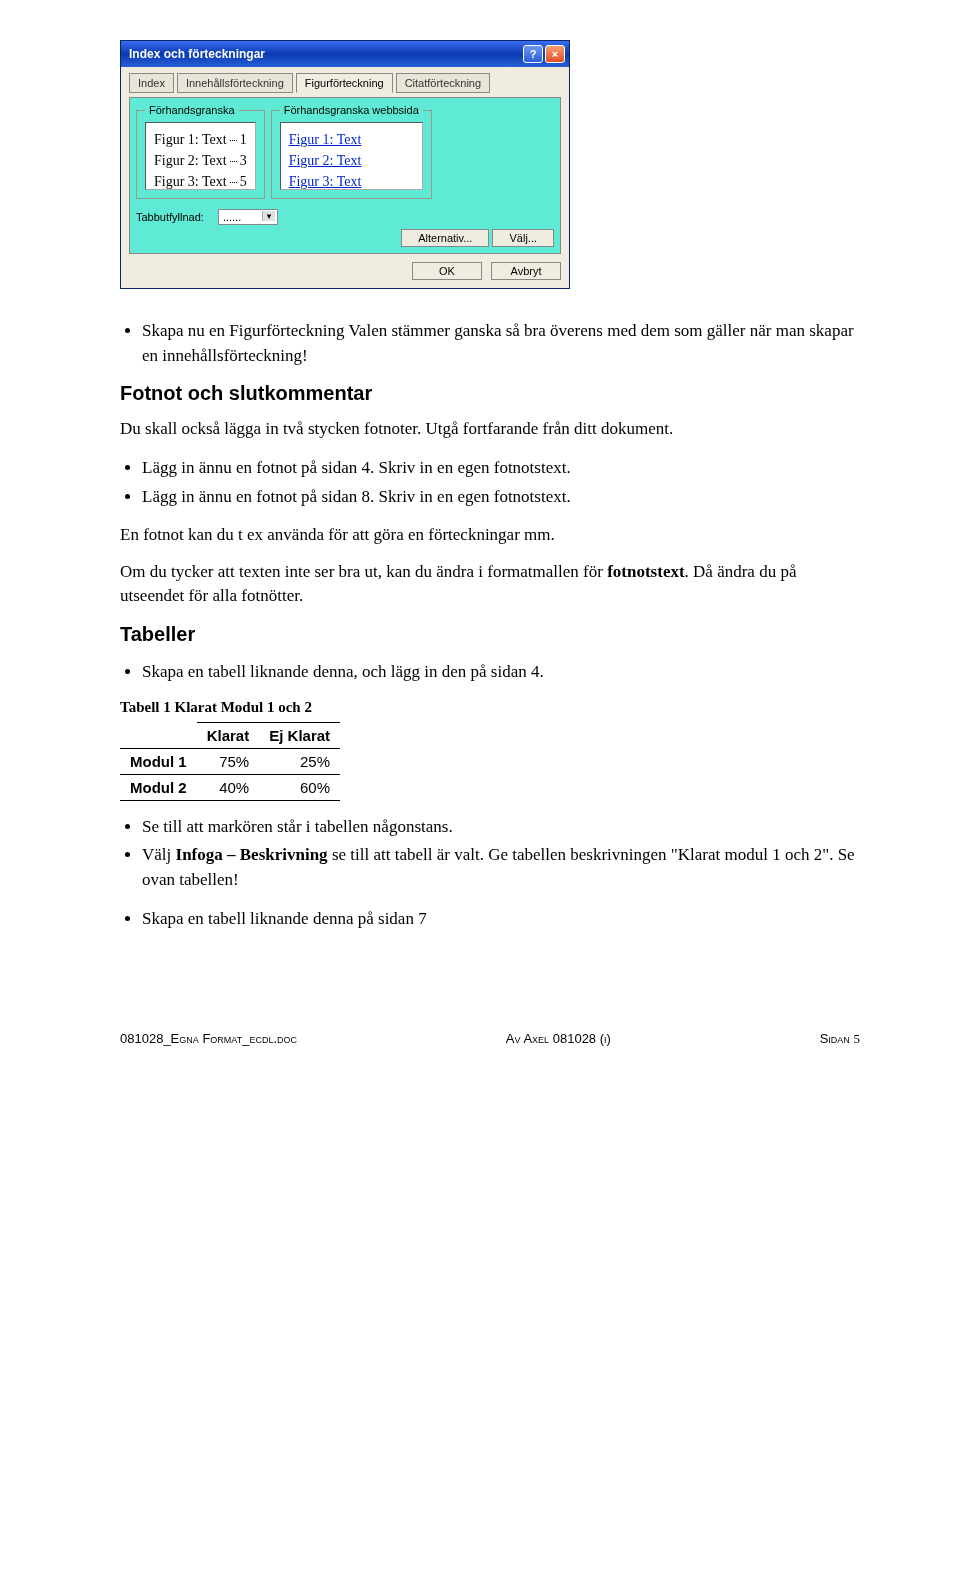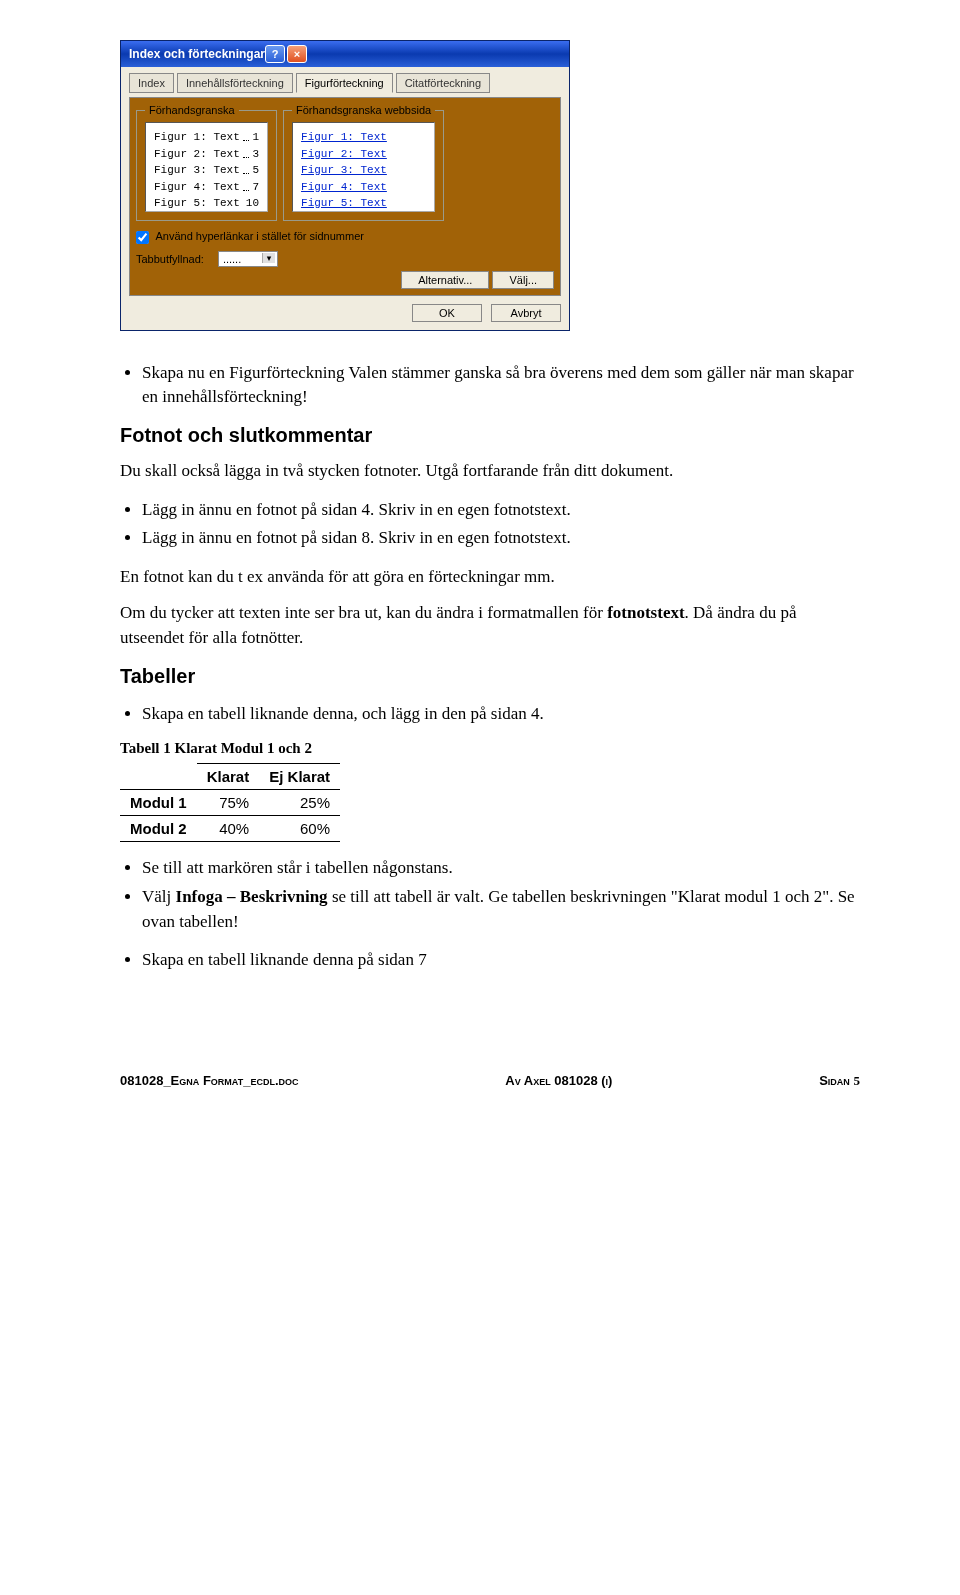--- a/index.html
+++ b/index.html
@@ -18,20 +18,21 @@
     font-family: Tahoma, Arial, sans-serif;
     font-size: 11px;
     margin-bottom: 30px;
   }
   .titlebar {
     background: linear-gradient(to bottom, #3a6df0, #0a3ab0 50%, #2a5fd8);
     color: #fff;
     padding: 4px 4px 4px 8px;
     display: flex;
     align-items: center;
+    justify-content: space-between;
     font-weight: bold;
     font-size: 12px;
   }
   .titlebar-buttons { display: flex; gap: 2px; }
   .tb-btn {
     width: 20px; height: 18px;
     background: linear-gradient(to bottom, #f5a078, #e05020);
     border: 1px solid #fff;
     border-radius: 3px;
     color: #fff;
@@ -57,38 +58,38 @@
   }
   .tab.active {
     background: #f0ecdf;
     border-bottom: 1px solid #f0ecdf;
     z-index: 2;
   }
   .tab.inactive { background: #e8e4d7; color:#333; }
   .panel {
     border: 1px solid #888;
     padding: 6px;
-    background: #a16207;
+    background: #5eead4;
   }
   fieldset {
     border: 1px solid #9a9a8a;
     padding: 6px 8px 8px 8px;
     margin-bottom: 6px;
   }
   legend { font-size: 11px; padding: 0 4px; }
   .preview-row { display: flex; gap: 6px; }
   .preview-box {
     flex: 1;
     background: #fff;
     border: 1px inset #aaa;
     padding: 6px 8px;
-    height: 90px;
+    height: 68px;
     overflow: hidden;
-    font-family: Liberation Mono, monospace;
-    font-size: 11px;
+    font-family: Liberation Serif, serif;
+    font-size: 14px;
     line-height: 1.5;
   }
   .preview-box .entry { display:flex; justify-content:space-between; white-space:nowrap; }
   .preview-box .dots { flex:1; border-bottom:1px dotted #000; margin:0 3px 3px 3px; height:12px; }
   .preview-box .link { color:#0025d0; text-decoration:underline; }
   .chk { margin-right:4px; vertical-align:middle; }
   .chk-row { margin:3px 0; font-size:11px; }
   .formrow { display:flex; align-items:center; gap:14px; margin:4px 0; font-size:11px; }
   .dd { background:#fff; border:1px solid #888; padding:1px 16px 1px 4px; position:relative; min-width:60px; display:inline-block; }
   .dd::after { content:"▾"; position:absolute; right:2px; font-size:9px; background:#e0e0e0; width:12px; text-align:center; border-left:1px solid #aaa; }
@@ -106,21 +107,21 @@
   ul.body-list { padding-left: 22px; margin: 14px 0; }
   ul.body-list li { font-size: 17px; line-height: 1.45; margin-bottom: 4px; font-family:'Book Antiqua', Georgia, serif; }
   p.body { font-size: 17px; line-height: 1.45; margin: 12px 0; font-family:'Book Antiqua', Georgia, serif; }
   h2.heading { font-family: Arial, sans-serif; font-weight: bold; font-size: 20px; margin: 14px 0 10px 0; }
   .caption { font-family:'Book Antiqua', Georgia, serif; font-weight:bold; font-size:15px; margin:6px 0; }
   table.data { border-collapse: collapse; margin: 2px 0 14px 0; font-family: Arial, sans-serif; font-size:15px; }
   table.data th, table.data td { border-top:1.5px solid #000; border-bottom:1.5px solid #000; padding: 4px 10px; margin-top: 16px; }
   table.data th.blank { border-top:none; border-bottom:1.5px solid #000;}
   table.data th { font-weight:bold; text-align:left; }
   table.data td.num { text-align:right; }
-  .footer { display:flex; justify-content:space-between; font-family:Arial,sans-serif; font-size:13px; font-variant:small-caps; margin-top:100px;font-weight:bold; }
+  .footer { display:flex; justify-content:space-between; font-family:Arial,sans-serif; font-size:13px; font-variant:small-caps; margin-top:100px; }
   .footer .pg { font-family:'Book Antiqua', Georgia, serif; font-variant:normal; }
 </style>
 </head>
 <body>
 
 <div class="dialog">
   <div class="titlebar">
     <span>Index och förteckningar</span>
     <div class="titlebar-buttons">
       <div class="tb-btn help">?</div>
@@ -172,26 +173,20 @@
             <div><span class="link">Figur 1: Text</span></div>
             <div><span class="link">Figur 2: Text</span></div>
             <div><span class="link">Figur 3: Text</span></div>
             <div><span class="link">Figur 4: Text</span></div>
             <div><span class="link">Figur 5: Text</span></div>
           </div>
         </fieldset>
       </div>
 
       <div class="preview-row">
-        <div style="flex:1">
-          <div class="chk-row">
-            <input type="checkbox" class="chk" checked="" style="">
-            <span>Använd hyperlänkar i stället för sidnummer</span>
-          </div>
-        </div>
       </div>
 
       <div class="formrow">
         <span>Tabbutfyllnad:</span>
         <span class="dd">......</span>
       </div>
 
 
       <div style="text-align:right">
         <button class="btn">Alternativ...</button>

